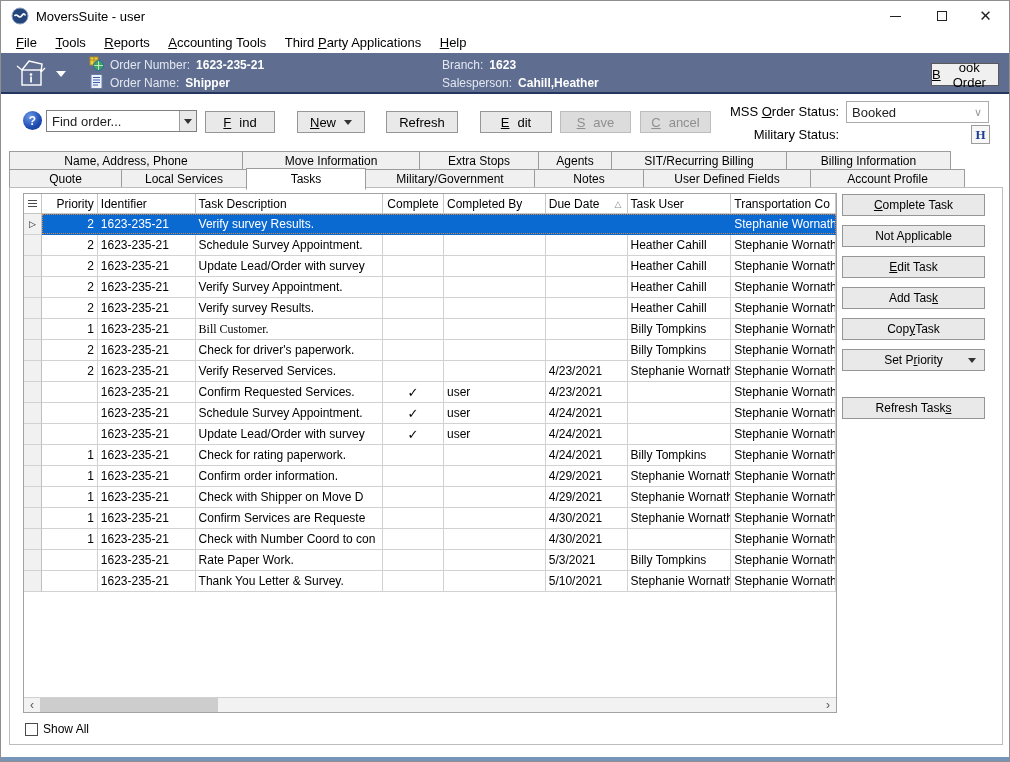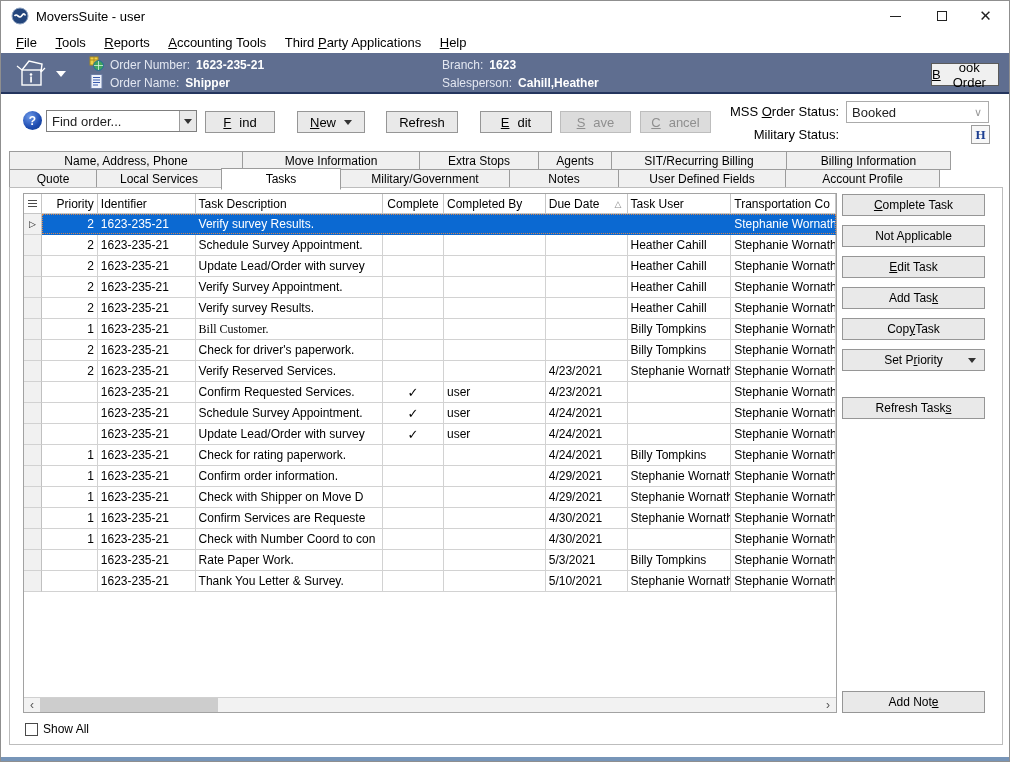--- a/index.html
+++ b/index.html
@@ -253,21 +253,21 @@
         <span>Agents</span>
       </div>
       <div class="tab" style="width: 176px;">
         <span>SIT/Recurring Billing</span>
       </div>
       <div class="tab" style="width: 165px;">
         <span>Billing Information</span>
       </div>
     </div>
   <div class="tabrow tabrow2" id="tabrow2">
-      <div class="tab" style="width: 88px;">
+      <div class="tab" style="width: 113px;">
         <span>Quote</span>
       </div>
       <div class="tab" style="width: 126px;">
         <span>Local Services</span>
       </div>
       <div class="tab active" style="width: 120px;">
         <span>Tasks</span>
       </div>
       <div class="tab" style="width: 170px;">
         <span>Military/Government</span>
@@ -557,24 +557,20 @@
       <span> Task</span>
     </button>
   <button class="tbtn t6">
       <span><span>Set P</span><span class="mn">r</span><span>iority</span></span>
       <span class="side-arrow tri-down"></span>
     </button>
   <button class="tbtn t7">
       <span>Refresh Task</span>
       <span class="mn">s</span>
     </button>
-  <button class="tbtn t8">
-      <span>Add Not</span>
-      <span class="mn">e</span>
-    </button>
 
   <div class="showall">
     <span class="cb"></span>
     <span>Show All</span>
   </div>
   <div class="bottom-line"></div>
 
 </div>
 
 </body></html>

